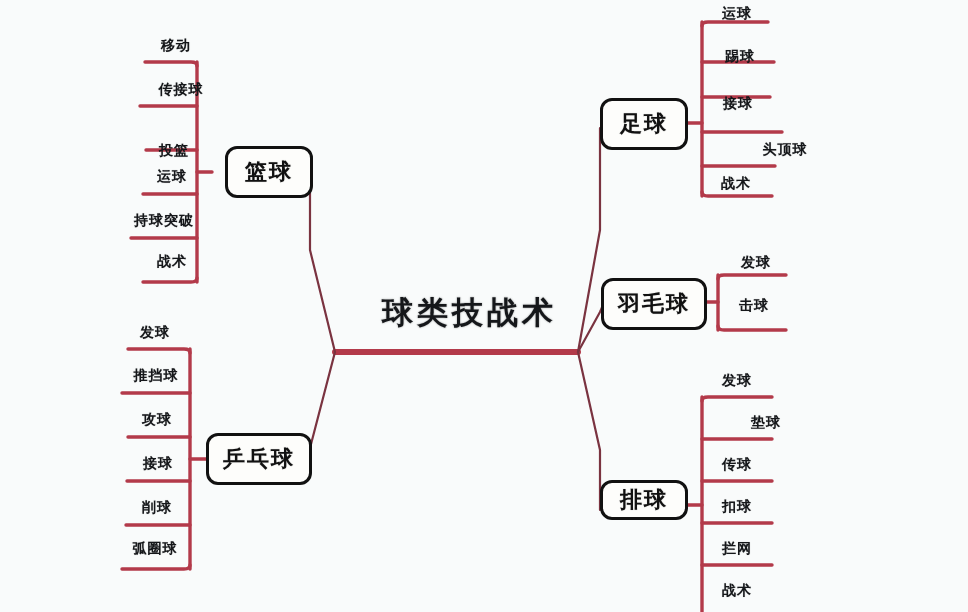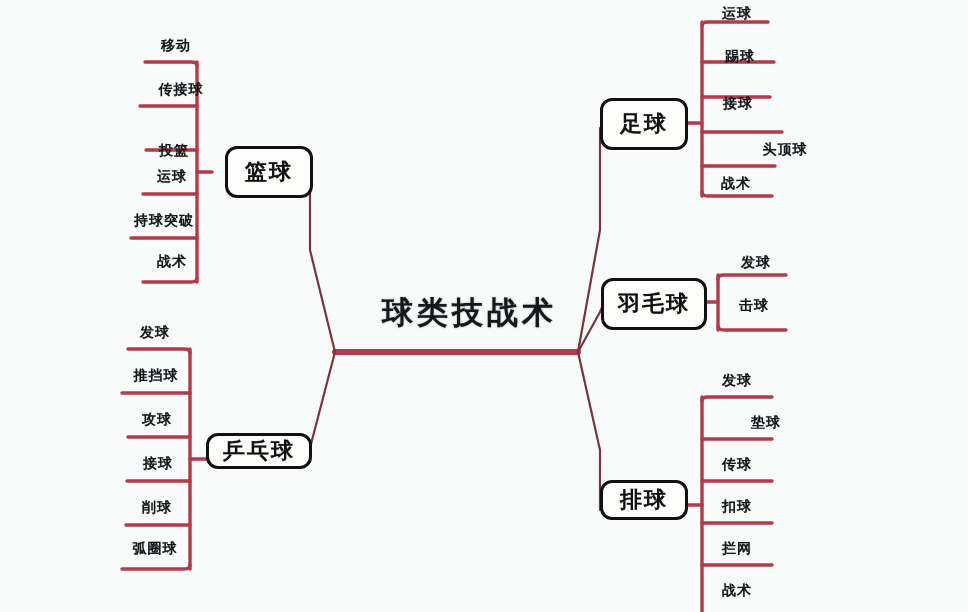--- a/index.html
+++ b/index.html
@@ -137,21 +137,21 @@
       <path d="M 702 565 L 772 565" stroke-width="3.4"></path>
     </g>
   </svg>
 
   <div id="center-title">球类技战术</div>
 
   <div class="node" style="left:225px; top:146px; width:88px; height:52px; font-size:22px;">
     <span>篮球</span>
   </div>
 
-  <div class="node" style="left:206px; top:433px; width:106px; height:36px; font-size:22px;">
+  <div class="node" style="left:206px; top:433px; width:106px; height:52px; font-size:22px;">
     <span>乒乓球</span>
   </div>
 
   <div class="node" style="left:600px; top:98px; width:88px; height:52px; font-size:22px;">
     <span>足球</span>
   </div>
 
   <div class="node" style="left:601px; top:278px; width:106px; height:52px; font-size:22px;">
     <span>羽毛球</span>
   </div>

